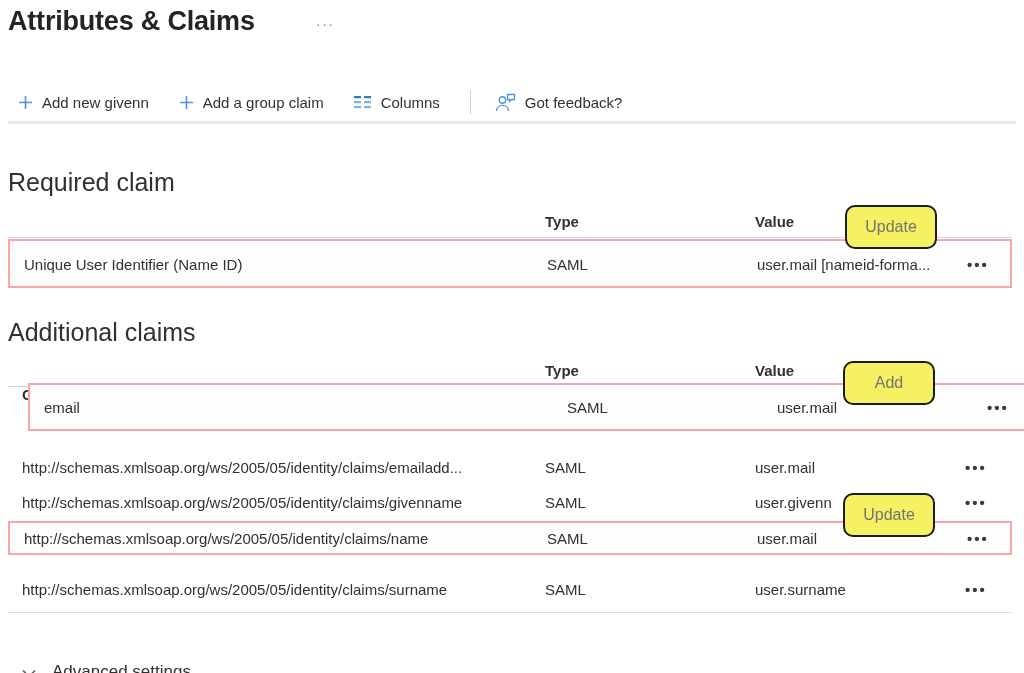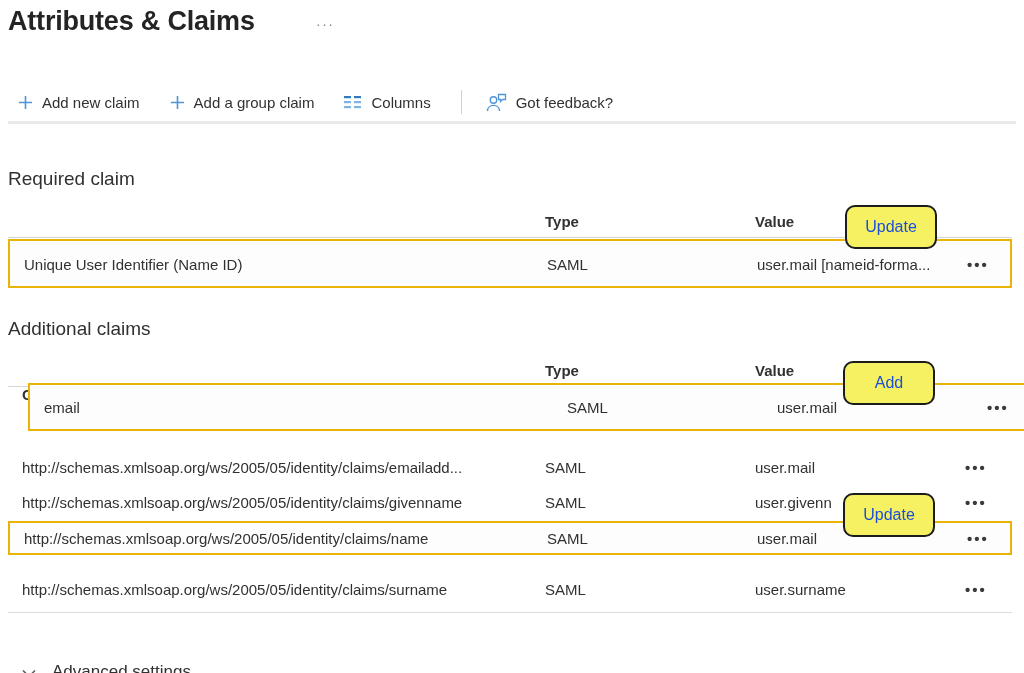--- a/index.html
+++ b/index.html
@@ -15,21 +15,21 @@
 
   
   .toolbar { position:absolute; left:18px; top:86px; height:32px; display:flex; align-items:center; }
   .tb-item { display:flex; align-items:center; gap:9px; margin-right:30px; font-size:15px; color:#323130; cursor:pointer; white-space:nowrap; }
   .tb-item svg { display:block; }
   .tb-divider { width:1px; height:24px; background:#d2d0ce; margin:0 24px 0 0; }
 
   .hr { position:absolute; left:8px; top:121px; width:1008px; height:3px; background:#e9e9e9; }
 
   
-  .section-heading { position:absolute; left:8px; font-size:19px; font-weight:400; color:#323130; }
+  .section-heading { position:absolute; left:8px; font-size:25px; font-weight:400; color:#323130; }
   .h-required { top:168px; }
   .h-additional { top:318px; }
 
   
   .th { position:absolute; font-size:15px; font-weight:700; color:#323130; }
   .col-name { left:22px;margin-top:24px; }
   .col-type { left:545px; }
   .col-value { left:755px; }
   .th-req { top:213px; }
   .th-add { top:362px; }
@@ -38,36 +38,36 @@
   .thl-add { top:386px; }
 
   
   .row { position:absolute; left:8px; width:1004px; background:#ffffff; }
   .row .cell { position:absolute; font-size:15px; color:#323130; top:50%; transform:translateY(-50%); white-space:nowrap; }
   .cell-name { left:14px; }
   .cell-type { left:537px; }
   .cell-value { left:747px; }
   .menu-btn { position:absolute; left:957px; top:50%; transform:translateY(-50%); font-size:15px; font-weight:700; letter-spacing:2px; color:#3b3a39; cursor:pointer; background:none; border:none; font-family:inherit; }
 
-  .boxed { border:2px solid #eab308; background:#fdfdfd; z-index:2; }
+  .boxed { border:2px solid #fca5a5; background:#fdfdfd; z-index:2; }
   .plain { border-bottom:1px solid #dcdcdc; }
 
   .row-req   { top:239px; height:49px; }
   .row-add0  { top:383px; height:48px;margin-left:20px; }
   .row-add1  { top:451px; height:32px; }
   .row-add2  { top:481px; height:41px; }
   .row-add3  { top:521px; height:34px; }
   .row-add4  { top:566px; height:47px; }
 
   
   .callout {
     position:absolute; width:92px; height:44px; background:#f5f163;
     border:2.5px solid #1c1c1c; border-radius:10px; z-index:6;
     display:flex; align-items:center; justify-content:center;
-    font-size:16px; color:#1d4ed8;
+    font-size:16px; color:#737373;
   }
   .co-update1 { left:845px; top:205px; }
   .co-add     { left:843px; top:361px; }
   .co-update2 { left:843px; top:493px; }
 
   
   .advanced { position:absolute; left:22px; top:662px; display:flex; align-items:flex-end; gap:16px; cursor:pointer; }
   .advanced .label { font-size:17px; color:#323130; }
 </style>
 </head>
@@ -78,21 +78,21 @@
   <div class="page-title">Attributes &amp; Claims</div>
   <div class="title-menu">···</div>
 
   <div class="toolbar">
     <div class="tb-item">
       <span>
         <svg width="15" height="15" viewBox="0 0 15 15">
             <path d="M7.5 1v13M1 7.5h13" stroke="#4e95d9" stroke-width="1.6" fill="none"></path>
           </svg>
       </span>
-      <span>Add new claim</span>
+      <span>Add new givenn</span>
     </div>
     <div class="tb-item">
       <span>
         <svg width="15" height="15" viewBox="0 0 15 15">
             <path d="M7.5 1v13M1 7.5h13" stroke="#4e95d9" stroke-width="1.6" fill="none"></path>
           </svg>
       </span>
       <span>Add a group claim</span>
     </div>
     <div class="tb-item">

